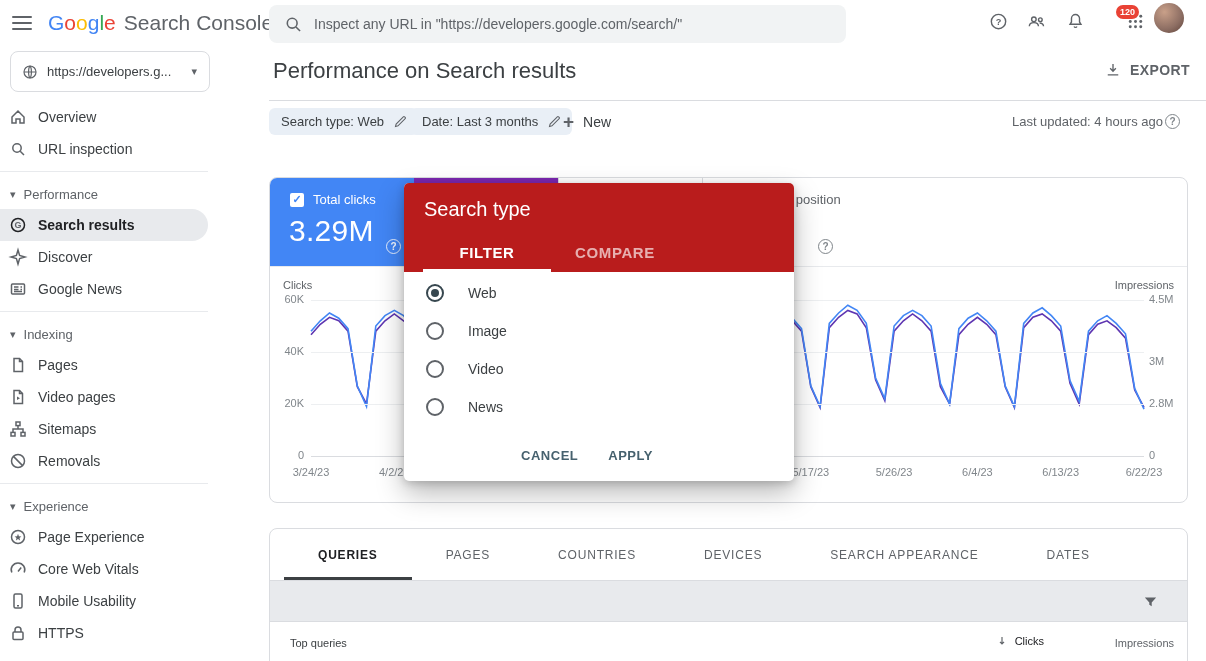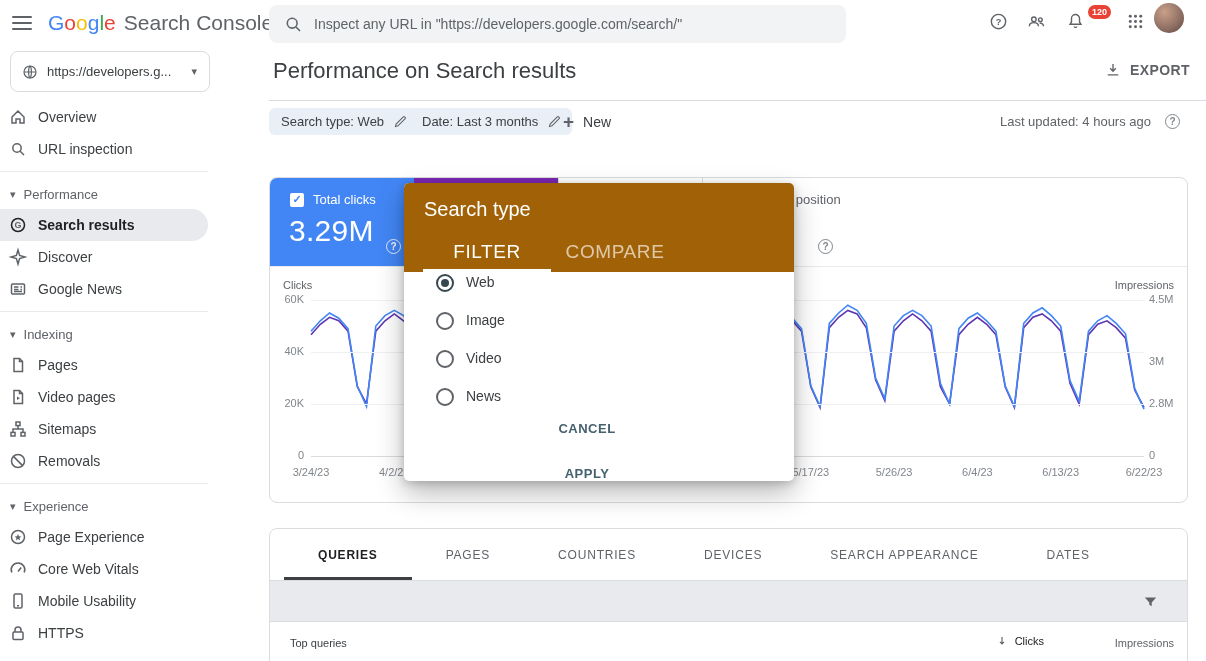--- a/index.html
+++ b/index.html
@@ -18,21 +18,21 @@
   .hamburger span { display:block; height:2px; background:#5f6368; margin-bottom:4px; border-radius:1px; }
   .logo { position:absolute; left:48px; top:10px; font-size:21px; line-height:26px; white-space:nowrap; }
   .l0{color:#4285f4}.l1{color:#ea4335}.l2{color:#fbbc05}.l3{color:#4285f4}.l4{color:#34a853}.l5{color:#ea4335}
   .logo .sc { color:#5f6368; margin-left:8px; }
   .search-pill { position:absolute; left:269px; top:5px; width:577px; height:38px; background:#f1f3f4; border-radius:8px; display:flex; align-items:center; padding:0 14px; gap:10px; }
   .search-pill input { flex:1; border:none; outline:none; background:transparent; font-size:14px; font-family:inherit; color:#3c4043; }
   .search-pill input::placeholder { color:#5f6368; opacity:1; }
   .tb-ic { position:absolute; top:6px; width:30px; height:30px; display:flex; align-items:center; justify-content:center; border-radius:50%; cursor:pointer; }
   .ic-help{left:983px}.ic-people{left:1021px}.ic-bell{left:1060px}.ic-apps{left:1120px}
   .tbsvg { width:21px; height:21px; }
-  .badge { position:absolute; left:1088px; top:5px; min-width:22px; height:14px; background:#e94235; border-radius:8px; color:#fff; font-size:9px; font-weight:bold; display:flex; align-items:center; justify-content:center; padding:0 4px; z-index:7; }
+  .badge { position:absolute; left:1116px; top:5px; min-width:22px; height:14px; background:#e94235; border-radius:8px; color:#fff; font-size:9px; font-weight:bold; display:flex; align-items:center; justify-content:center; padding:0 4px; z-index:7; }
   .avatar { position:absolute; left:1154px; top:3px; width:30px; height:30px; border-radius:50%; cursor:pointer;
             background: radial-gradient(circle at 35% 30%, #c9a089, #8d6e63 60%, #5d4037); }
 
   
   .prop-pill { position:absolute; left:10px; top:51px; width:200px; height:41px; border:1px solid #dadce0; border-radius:8px; background:#fff; display:flex; align-items:center; padding:0 12px 0 10px; gap:8px; cursor:pointer; z-index:5; }
   .prop-pill .txt { font-size:13px; color:#3c4043; flex:1; white-space:nowrap; overflow:hidden; }
   .caret { color:#5f6368; font-size:11px; line-height:1; }
 
   
   #sidebar-nav { position:absolute; left:0; top:101px; width:269px; }
@@ -48,21 +48,21 @@
   .page-title { position:absolute; left:273px; top:58px; font-size:22px; color:#3c4043; }
   .export-btn { position:absolute; left:1104px; top:56px; height:28px; display:flex; align-items:center; gap:8px; color:#5f6368; font-size:14px; font-weight:bold; letter-spacing:.4px; cursor:pointer; }
   .main-divider { position:absolute; left:269px; top:100px; width:937px; height:1px; background:#dadce0; }
 
   
   .chip { position:absolute; top:108px; height:27px; background:#e9eff6; border-radius:6px; display:flex; align-items:center; gap:9px; padding:0 10px 0 12px; font-size:13px; color:#3c4043; cursor:pointer; }
   .chip1{left:269px}.chip2{left:410px}
   .pencil { width:15px; height:15px; }
   .new-btn { position:absolute; left:563px; top:108px; height:27px; display:flex; align-items:center; gap:9px; font-size:14px; color:#3c4043; cursor:pointer; }
   .plus { color:#5f6368; font-size:19px; line-height:1; font-weight:bold; }
-  .last-updated { position:absolute; right:26px; top:114px; font-size:13px; color:#5f6368; display:flex; align-items:center; gap:14px; }
+  .last-updated { position:absolute; right:26px; top:114px; font-size:13px; color:#5f6368; display:flex; align-items:center; gap:2px; }
   .qicon { width:15px; height:15px; border:1.5px solid #80868b; border-radius:50%; color:#80868b; font-size:10px; display:flex; align-items:center; justify-content:center; font-weight:bold; flex:0 0 15px; }
   .qicon-w { border-color:rgba(255,255,255,.85); color:rgba(255,255,255,.95); }
 
   
   .chart-card { position:absolute; left:269px; top:177px; width:919px; height:326px; border:1px solid #dadce0; border-radius:8px; background:#fff; overflow:hidden; }
   .metric-row { position:absolute; left:0; top:0; width:100%; height:89px; border-bottom:1px solid #e8eaed; }
   .metric-card { position:absolute; top:0; width:144px; height:88px; cursor:pointer; background:#fff; }
   .mc1{left:0}.mc2{left:144px}
   .mc3{left:288px; border-left:1px solid #dadce0;}
   .mc4{left:432px; border-left:1px solid #dadce0;}
@@ -95,29 +95,29 @@
   .th-first { position:absolute; left:20px; top:15px; color:#3c4043; }
   .th-clicks { position:absolute; right:143px; top:12px; color:#202124; display:flex; gap:6px; align-items:center; cursor:pointer; }
   .th-impr { position:absolute; right:13px; top:15px; color:#5f6368; cursor:pointer; }
 
   
   .modal { position:absolute; left:404px; top:183px; width:390px; height:298px; background:#fff; border-radius:5px; z-index:20; overflow:hidden;
            box-shadow:0 12px 28px rgba(0,0,0,.28), 0 2px 8px rgba(0,0,0,.18); }
   .modal-head { height:89px; position:relative; color:#fff; background:#4e6877; }
   .modal-title { position:absolute; left:20px; top:15px; font-size:20px; font-weight:normal; }
   .modal-tabs { position:absolute; left:19px; bottom:0; display:flex; }
-  .mtab { width:128px; height:40px; display:flex; align-items:center; justify-content:center; font-size:19px; font-weight:normal; letter-spacing:.6px; color:rgba(255,255,255,.65); cursor:pointer; position:relative; }
+  .mtab { width:128px; height:40px; display:flex; align-items:center; justify-content:center; font-size:15px; font-weight:bold; letter-spacing:.6px; color:rgba(255,255,255,.65); cursor:pointer; position:relative; }
   .mtab.active { color:#fff; }
   .mtab.active::after { content:""; position:absolute; left:0; right:0; bottom:0; height:3px; background:#fff; }
   .modal-body { padding-top:2px; }
-  .m-option { height:38px; display:flex; gap:12px; padding-left:32px; font-size:14px; color:#3c4043; cursor:pointer; }
+  .m-option { height:38px; display:flex; align-items:center; gap:24px; padding-left:22px; font-size:14px; color:#3c4043; cursor:pointer; }
   .radio { width:18px; height:18px; border:2px solid #5f6368; border-radius:50%; position:relative; flex:0 0 18px; }
   .radio.sel { border-color:#37474f; }
   .radio.sel::after { content:""; position:absolute; left:3px; top:3px; width:8px; height:8px; border-radius:50%; background:#37474f; }
-  .modal-foot { position:absolute; left:0; right:0; bottom:0; height:52px; display:flex; align-items:center; justify-content:flex-end; gap:30px; padding-right:24px;flex-direction:column; }
+  .modal-foot { position:absolute; left:0; right:0; bottom:0; height:52px; display:flex; align-items:center; justify-content:center; gap:30px; padding-right:24px; }
   .m-btn { font-size:13px; font-weight:bold; letter-spacing:.5px; color:#46616e; cursor:pointer; }
 </style>
 </head>
 <body>
 
 <div class="topbar">
   <div class="hamburger">
       <span></span>
       <span></span>
       <span></span>
@@ -399,21 +399,21 @@
       <svg width="14" height="14" viewBox="0 0 24 24" fill="none" stroke="#5f6368" stroke-width="2">
           <path d="M12 5v12M8.5 13.5 12 17l3.5-3.5"></path>
         </svg>
       <span>Clicks</span>
     </span>
     <span class="th-impr">Impressions</span>
   </div>
 </div>
 
 <div class="modal">
-  <div class="modal-head" style="background: #a16207;">
+  <div class="modal-head" style="background: #b91c1c;">
     <div class="modal-title">Search type</div>
     <div class="modal-tabs">
       <div class="mtab active">FILTER</div>
       <div class="mtab">COMPARE</div>
     </div>
   </div>
   <div class="modal-body" id="modal-options">
       <div class="m-option">
         <span class="radio sel"></span>
         <span>Web</span>

